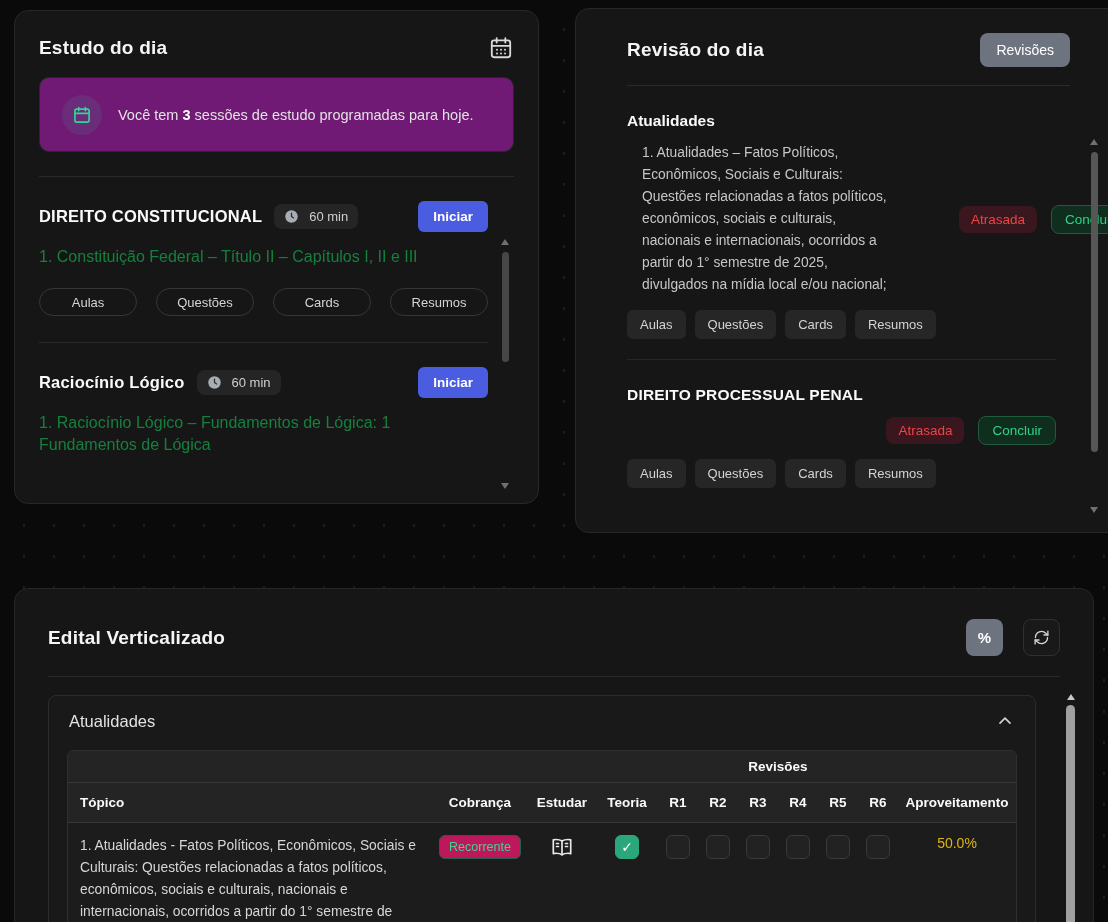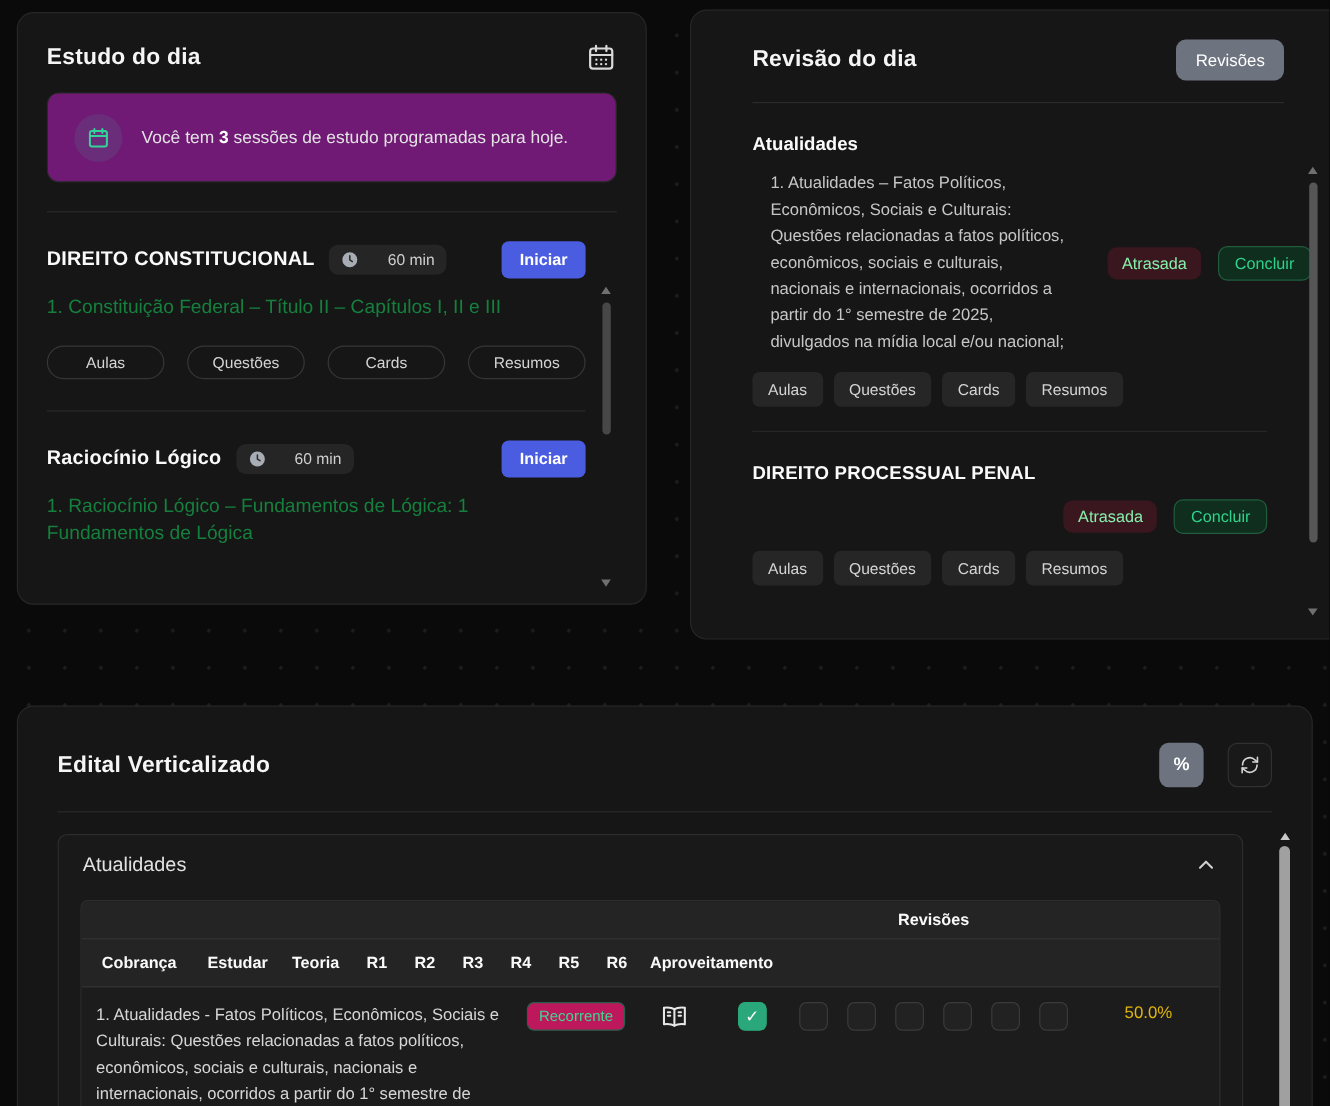--- a/index.html
+++ b/index.html
@@ -39,21 +39,21 @@
     display:flex; align-items:center; justify-content:center; flex:none;
   }
   .banner-text { font-size:14.5px; color:#e3e3e3; }
   .banner-text b { color:#ffffff; font-weight:700; }
   .estudo-divider { margin-top:24px; }
   .sessions { position:relative; padding-right:26px; }
   .session { padding-top:24px; }
   .session-top { display:flex; align-items:center; gap:12px; }
   .session-name { font-size:16.5px; font-weight:800; color:#fafafa; letter-spacing:.2px; }
   .duration-pill {
-    display:inline-flex; align-items:center; gap:24px;
+    display:inline-flex; align-items:center; gap:10px;
     background:#252525; border-radius:8px; padding:5px 10px;
     font-size:13px; color:#cfcfcf;
   }
   .btn-primary {
     margin-left:auto; background:#4a5cdf; color:#ffffff; border:none;
     font-size:13.5px; font-weight:600; padding:8px 15px; border-radius:6px; cursor:pointer;
     font-family:inherit;
   }
   .session-topic { margin-top:14px; font-size:16px; color:#15803d; line-height:22px; }
   .pill-row { display:flex; gap:19px; margin-top:20px; }
@@ -80,22 +80,22 @@
     font-size:14px; padding:9px 16px; cursor:pointer; font-family:inherit;
   }
   .rev-divider { margin-top:18px; }
   .rev-body { position:relative; padding-right:14px; }
   .rev-subject { margin-top:26px; font-size:15.5px; font-weight:700; color:#fafafa; }
   .rev-subject.upper { letter-spacing:.2px; }
   .rev-item { display:flex; align-items:center; gap:14px; margin-top:12px; }
   .rev-item-text { width:268px; padding-left:15px; font-size:13.8px; color:#c6c6c6; line-height:22px; flex:none; }
   .rev-spacer { flex:1; }
   .badge-late {
-    background:#3a161f; color:#86efac; font-size:13.5px;
-    padding:6px 12px; border-radius:8px; white-space:nowrap;
+    background:#3a161f; color:#ef4444; font-size:13.5px;
+    padding:6px 12px; border-radius:8px; white-space:nowrap;margin-left:36px;
   }
   .btn-concluir {
     background:#0f2e1e; border:1px solid #215c3e; color:#2fd28b;
     font-size:13.5px; padding:6px 13px; border-radius:8px; cursor:pointer; white-space:nowrap;
     font-family:inherit;
   }
   .tab-row { display:flex; gap:9px; margin-top:14px; }
   .tab-btn {
     background:#262626; border:none; color:#d4d4d4; font-size:13px;
     padding:7px 13px; border-radius:6px; cursor:pointer; font-family:inherit;
@@ -320,20 +320,21 @@
         <div class="t-row t-group-head">
           <div class="c-topic"></div>
             <div class="c-cob"></div>
             <div class="c-est"></div>
             <div class="c-teo"></div>
           <div class="c-rgroup th-label">Revisões</div>
           <div class="c-apr"></div>
         </div>
 
         <div class="t-row t-col-head">
+          <div class="c-topic th-label">Tópico</div>
           <div class="c-cob th-label">Cobrança</div>
           <div class="c-est th-label">Estudar</div>
           <div class="c-teo th-label">Teoria</div>
           <div class="c-r th-label">R1</div>
           <div class="c-r th-label">R2</div>
           <div class="c-r th-label">R3</div>
           <div class="c-r th-label">R4</div>
           <div class="c-r th-label">R5</div>
           <div class="c-r th-label">R6</div>
           <div class="c-apr th-label">Aproveitamento</div>

